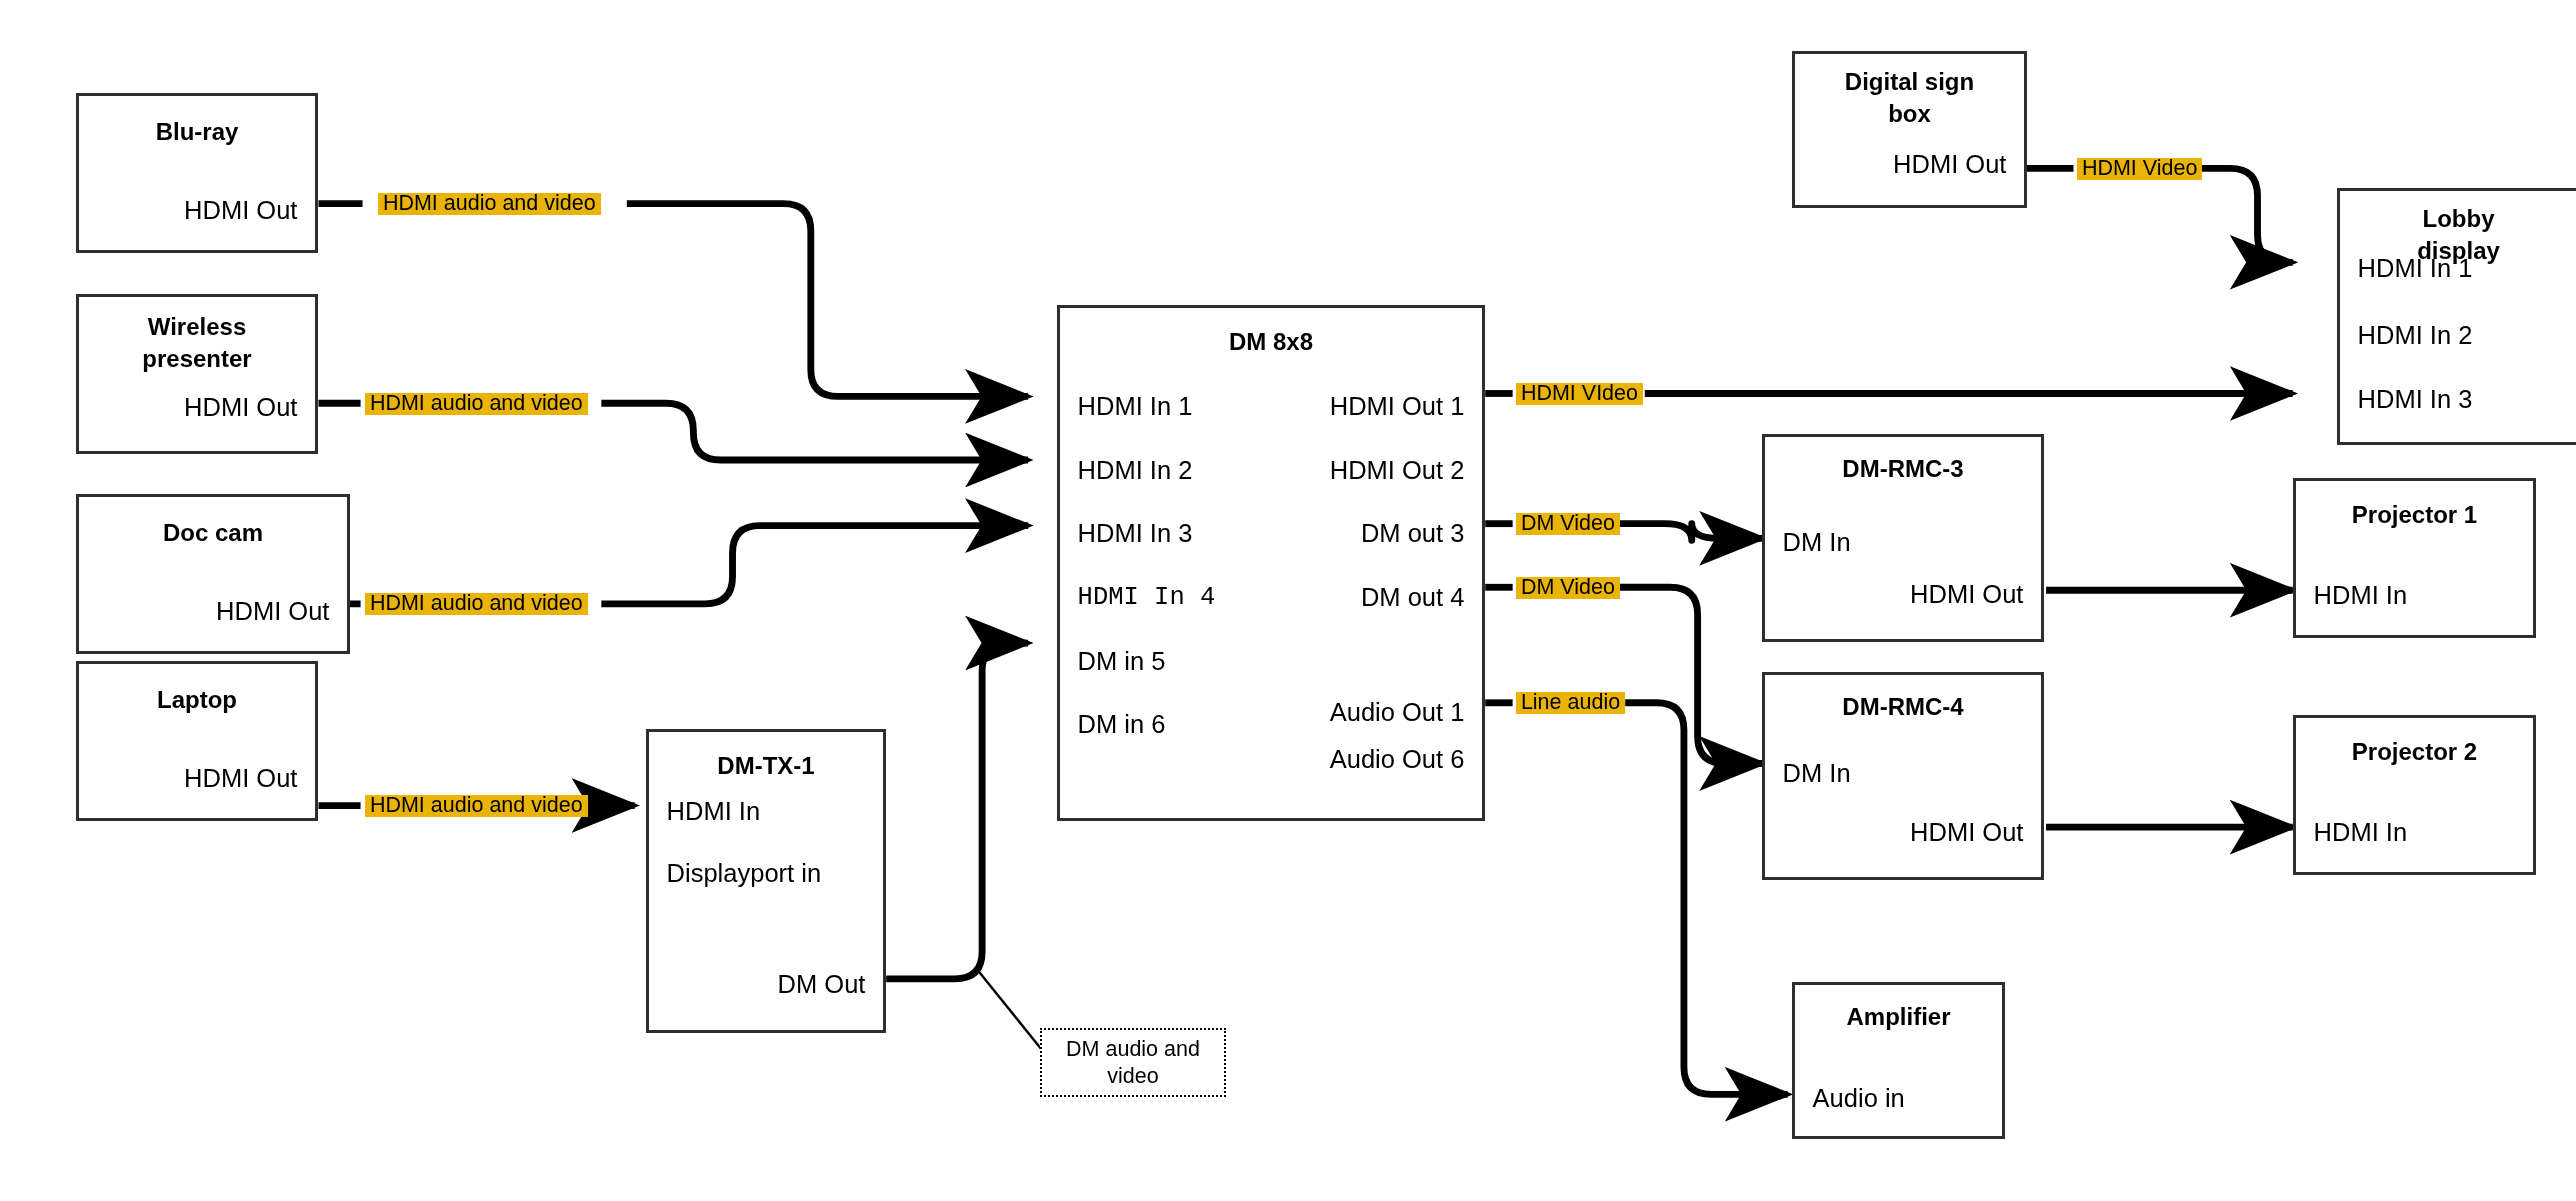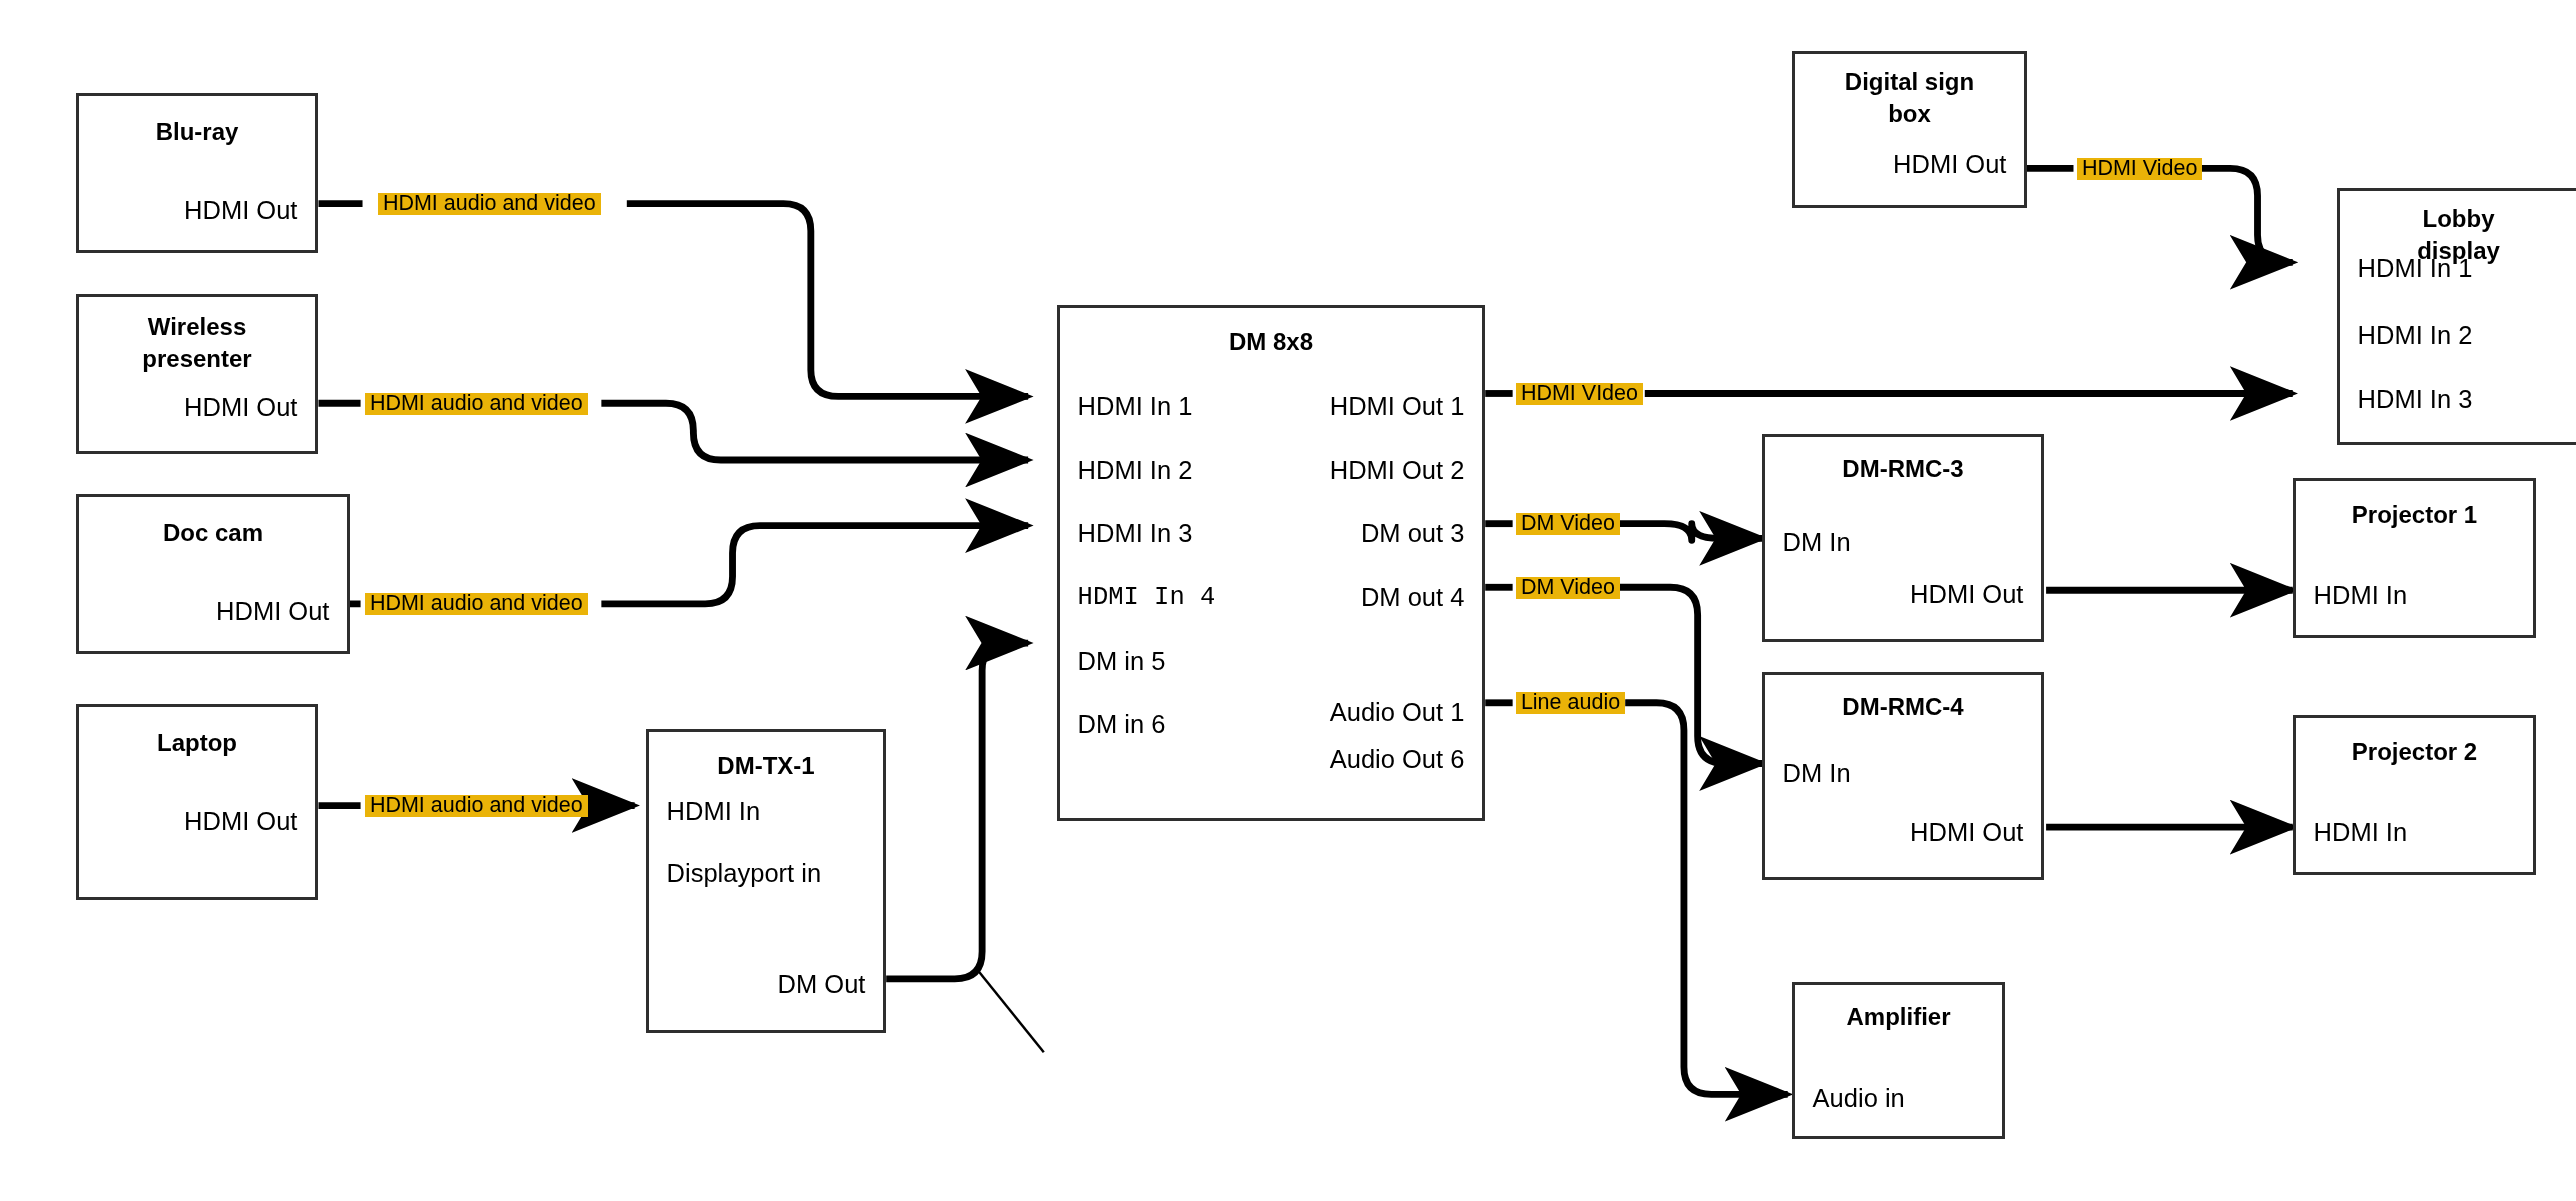--- a/index.html
+++ b/index.html
@@ -124,21 +124,21 @@
     <div class="ttl" style="top:15.7px;">Wireless</div>
     <div class="ttl" style="top:48px;">presenter</div>
     <div class="port r" style="top:98px;">HDMI Out</div>
   </div>
 
   <div class="node" style="left:76px; top:494px; width:274px; height:160px;">
     <div class="ttl" style="top:21.5px;">Doc cam</div>
     <div class="port r" style="top:102px;">HDMI Out</div>
   </div>
 
-  <div class="node" style="left:76px; top:704px; width:242px; height:196px;">
+  <div class="node" style="left:76px; top:661px; width:242px; height:160px;">
     <div class="ttl" style="top:21.5px;">Laptop</div>
     <div class="port r" style="top:102px;">HDMI Out</div>
   </div>
 
   <div class="node" style="left:646px; top:729px; width:240px; height:304px;">
     <div class="ttl" style="top:19.6px;">DM-TX-1</div>
     <div class="port l" style="top:67px;">HDMI In</div>
     <div class="port l" style="top:129px;">Displayport in</div>
     <div class="port r" style="top:240px;">DM Out</div>
   </div>
@@ -213,15 +213,16 @@
   <div class="wirelabel" style="left:2077px; top:158px;">HDMI Video</div>
 
   <div class="wirelabel" style="left:1516px; top:383px;">HDMI VIdeo</div>
 
   <div class="wirelabel" style="left:1516px; top:513px;">DM Video</div>
 
   <div class="wirelabel" style="left:1516px; top:577px;">DM Video</div>
 
   <div class="wirelabel" style="left:1516px; top:692px;">Line audio</div>
 
+  <div class="callout" style="left:1040px; top:1028px; width:186px; height:69px;">DM audio and video</div>
 
 </div>
 
 
 </body></html>

